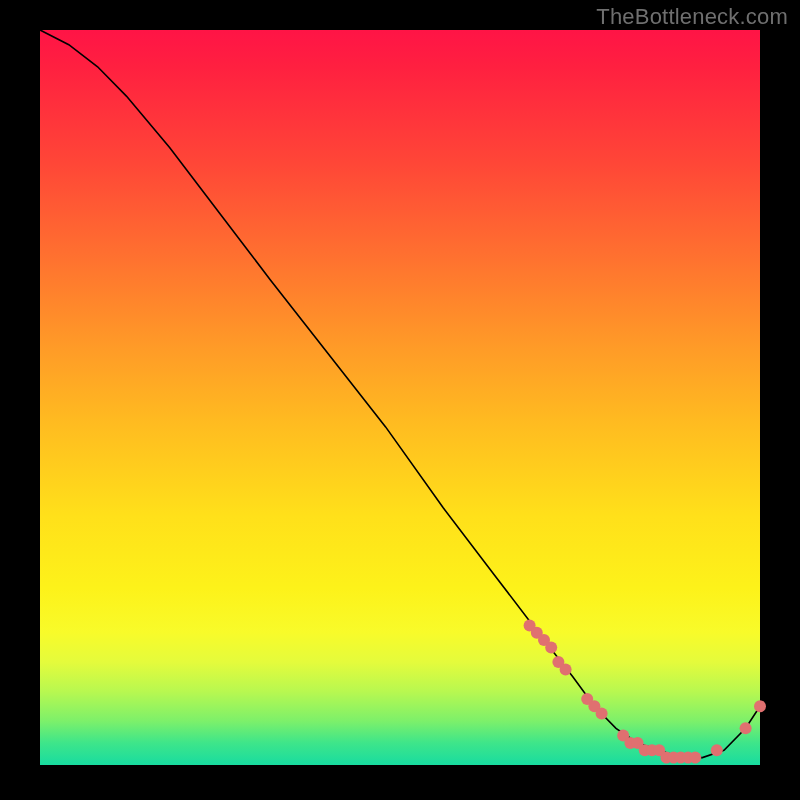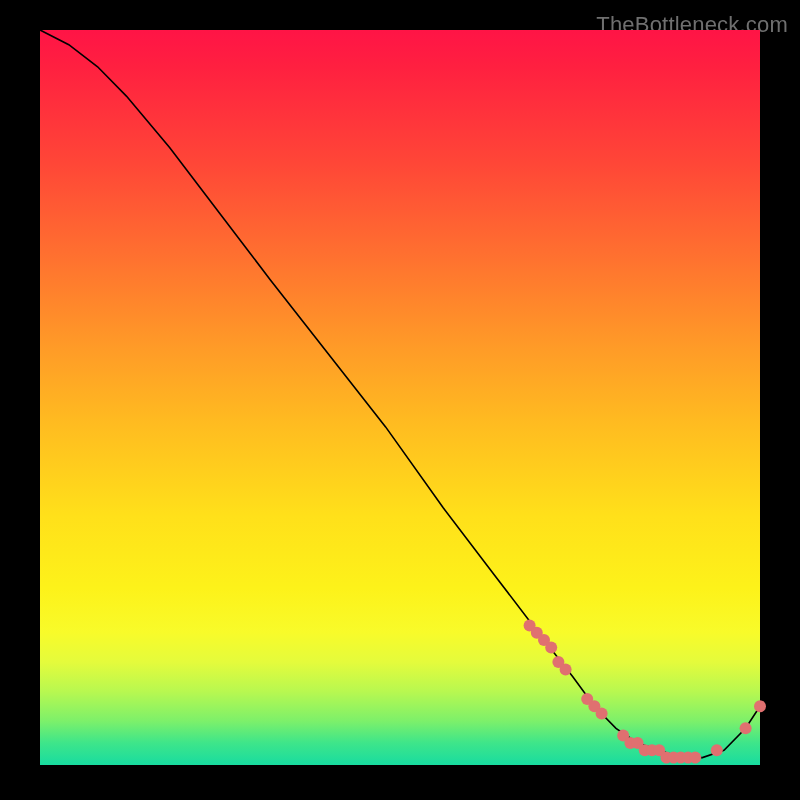--- a/index.html
+++ b/index.html
@@ -11,21 +11,21 @@
     overflow: hidden;
   }
   .frame {
     position: relative;
     width: 800px;
     height: 800px;
     background: #000;
   }
   .watermark {
     position: absolute;
-    top: 12px;
+    top: 4px;
     right: 12px;
     font-family: Arial, Helvetica, sans-serif;
     font-size: 22px;
     color: #6f6f6f;
     font-weight: 500;
     letter-spacing: 0.2px;
   }
   .plot {
     position: absolute;
     left: 40px;

